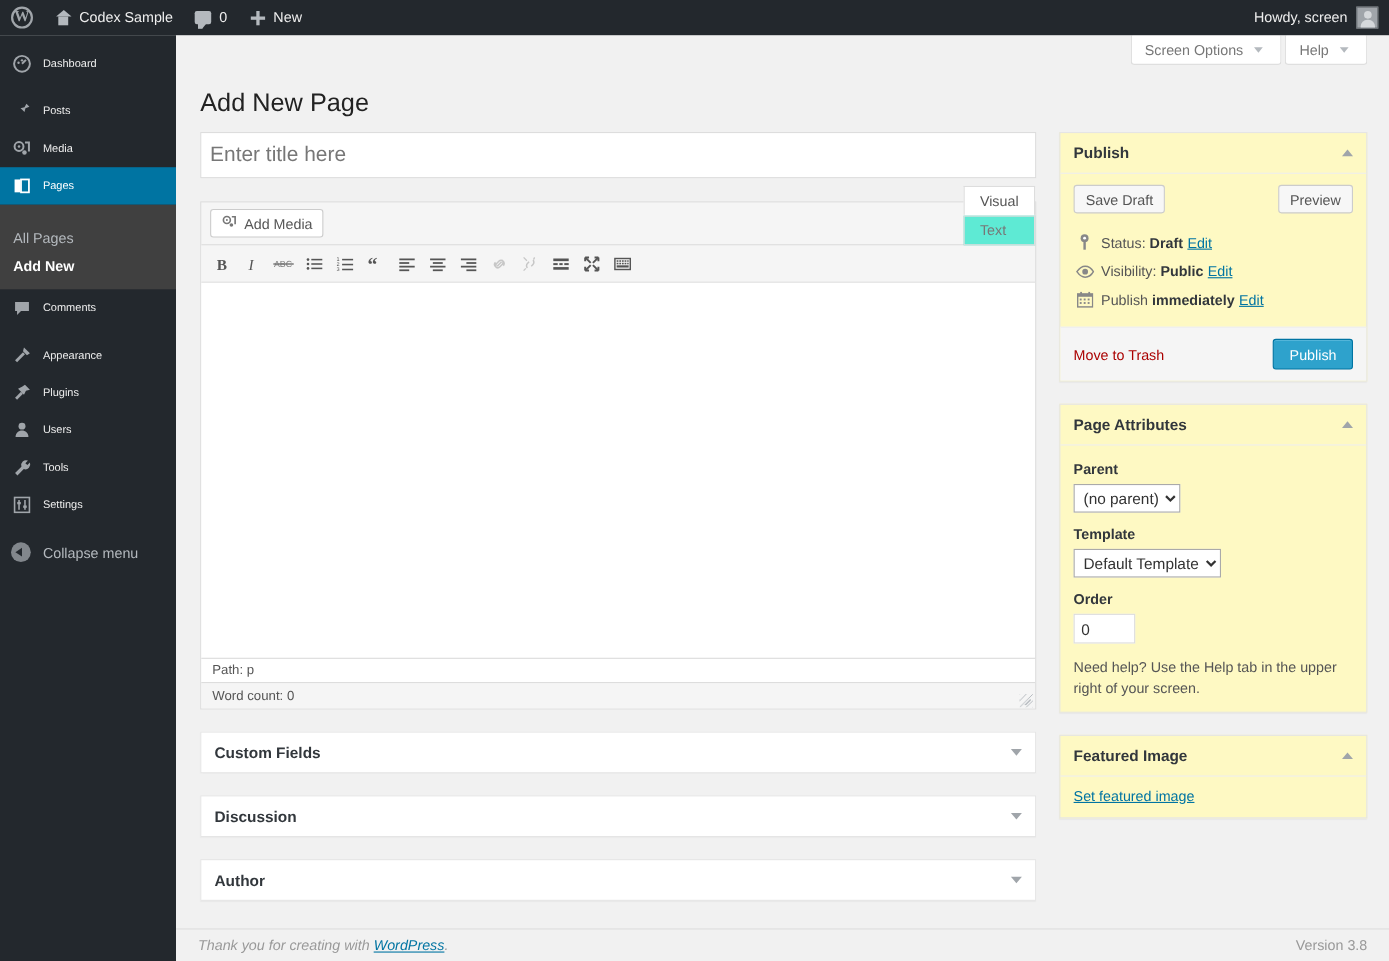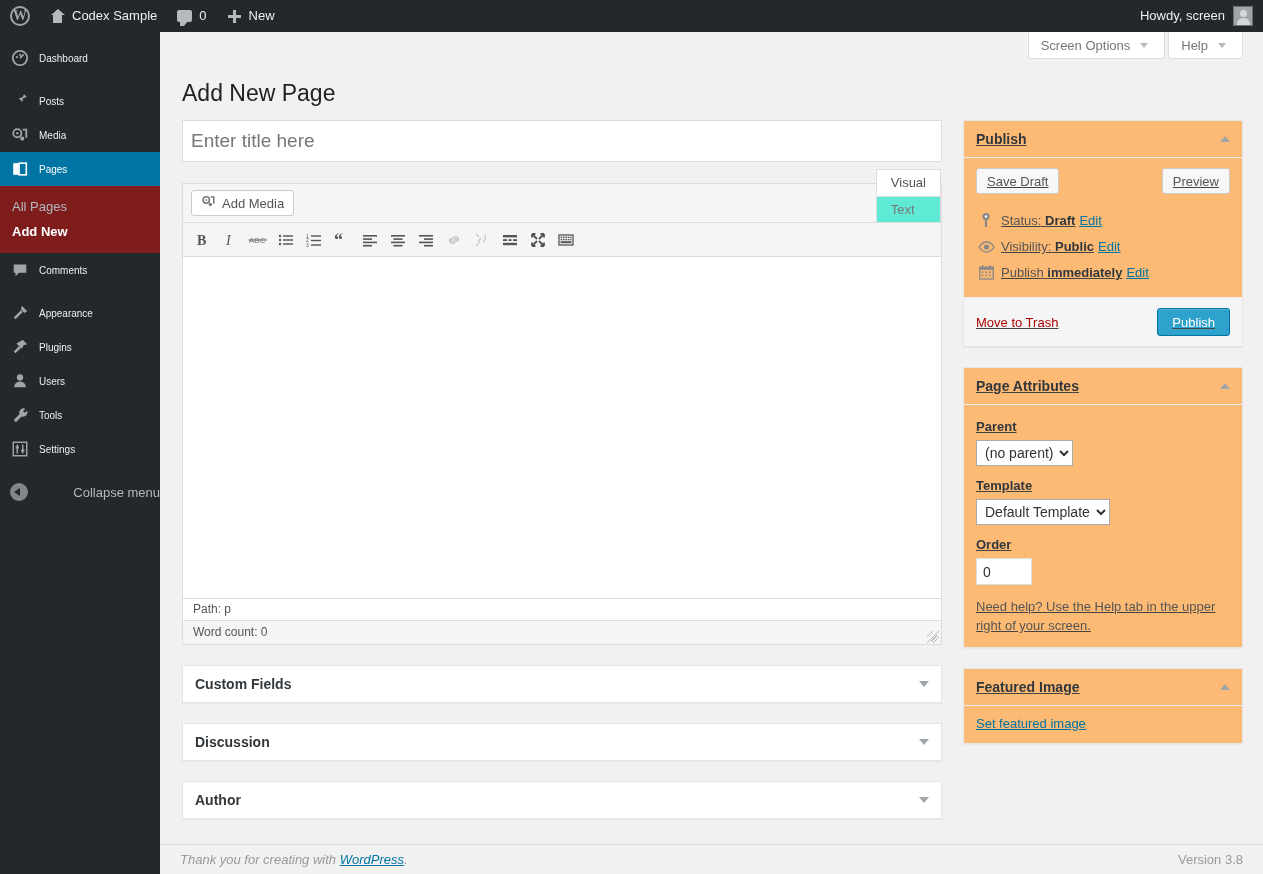--- a/index.html
+++ b/index.html
@@ -115,35 +115,35 @@
     color: #fff;
     font-weight: 400;
   }
   .menu-item.current:after {
     content: ""; position: absolute; right: -8px; top: 7px;
     border-top: 10px solid transparent; border-bottom: 10px solid transparent;
     border-right: 8px solid #f1f1f1;
   }
   .menu-sep { height: 9px; }
   .submenu {
-    background: #7f1d1d;
-    padding: 8px 0 9px 0;
+    background: #404040;
+    padding: 18px 0 9px 0;
   }
   .submenu-item {
     padding: 3px 0 3px 12px;
     font-size: 13px;
     color: #b4b9be;
     line-height: 19px;
     cursor: pointer;
   }
   .submenu-item.current { color: #fff; font-weight: bold; }
   .collapse-item {
     display: flex; align-items: center;
     height: 34px; padding-left: 10px;
-    color: #b4b9be; font-size: 13px; cursor: pointer; justify-content: space-between;
+    color: #b4b9be; font-size: 13px; cursor: pointer;
   }
   .collapse-circ {
     width: 18px; height: 18px; border-radius: 50%;
     background: #82878c; margin-right: 11px;
     position: relative; flex: 0 0 18px;
   }
   .collapse-circ:after {
     content: ""; position: absolute; left: 4px; top: 5px;
     border-top: 4px solid transparent; border-bottom: 4px solid transparent;
     border-right: 6px solid #23282d;
@@ -304,25 +304,24 @@
     border-top: 6px solid #a0a5aa;
   }
   .mb-toggle.up {
     border-top: none;
     border-bottom: 6px solid #a0a5aa;
   }
 
   
   #postbox-side { position: absolute; top: 88px; right: 20px; width: 280px; }
   .side-box {
-    background: #fdba74;
+    background: #fef9c3;
     border: 1px solid #e5e5e5;
     box-shadow: 0 1px 1px rgba(0,0,0,0.04);
     margin-bottom: 20px;
-    text-decoration: underline;
   }
   .side-head {
     height: 37px;
     display: flex; align-items: center;
     padding: 0 12px;
     font-size: 14px; font-weight: bold; color: #32373c;
     border-bottom: 1px solid #eee;
     position: relative;
     cursor: pointer;
   }

